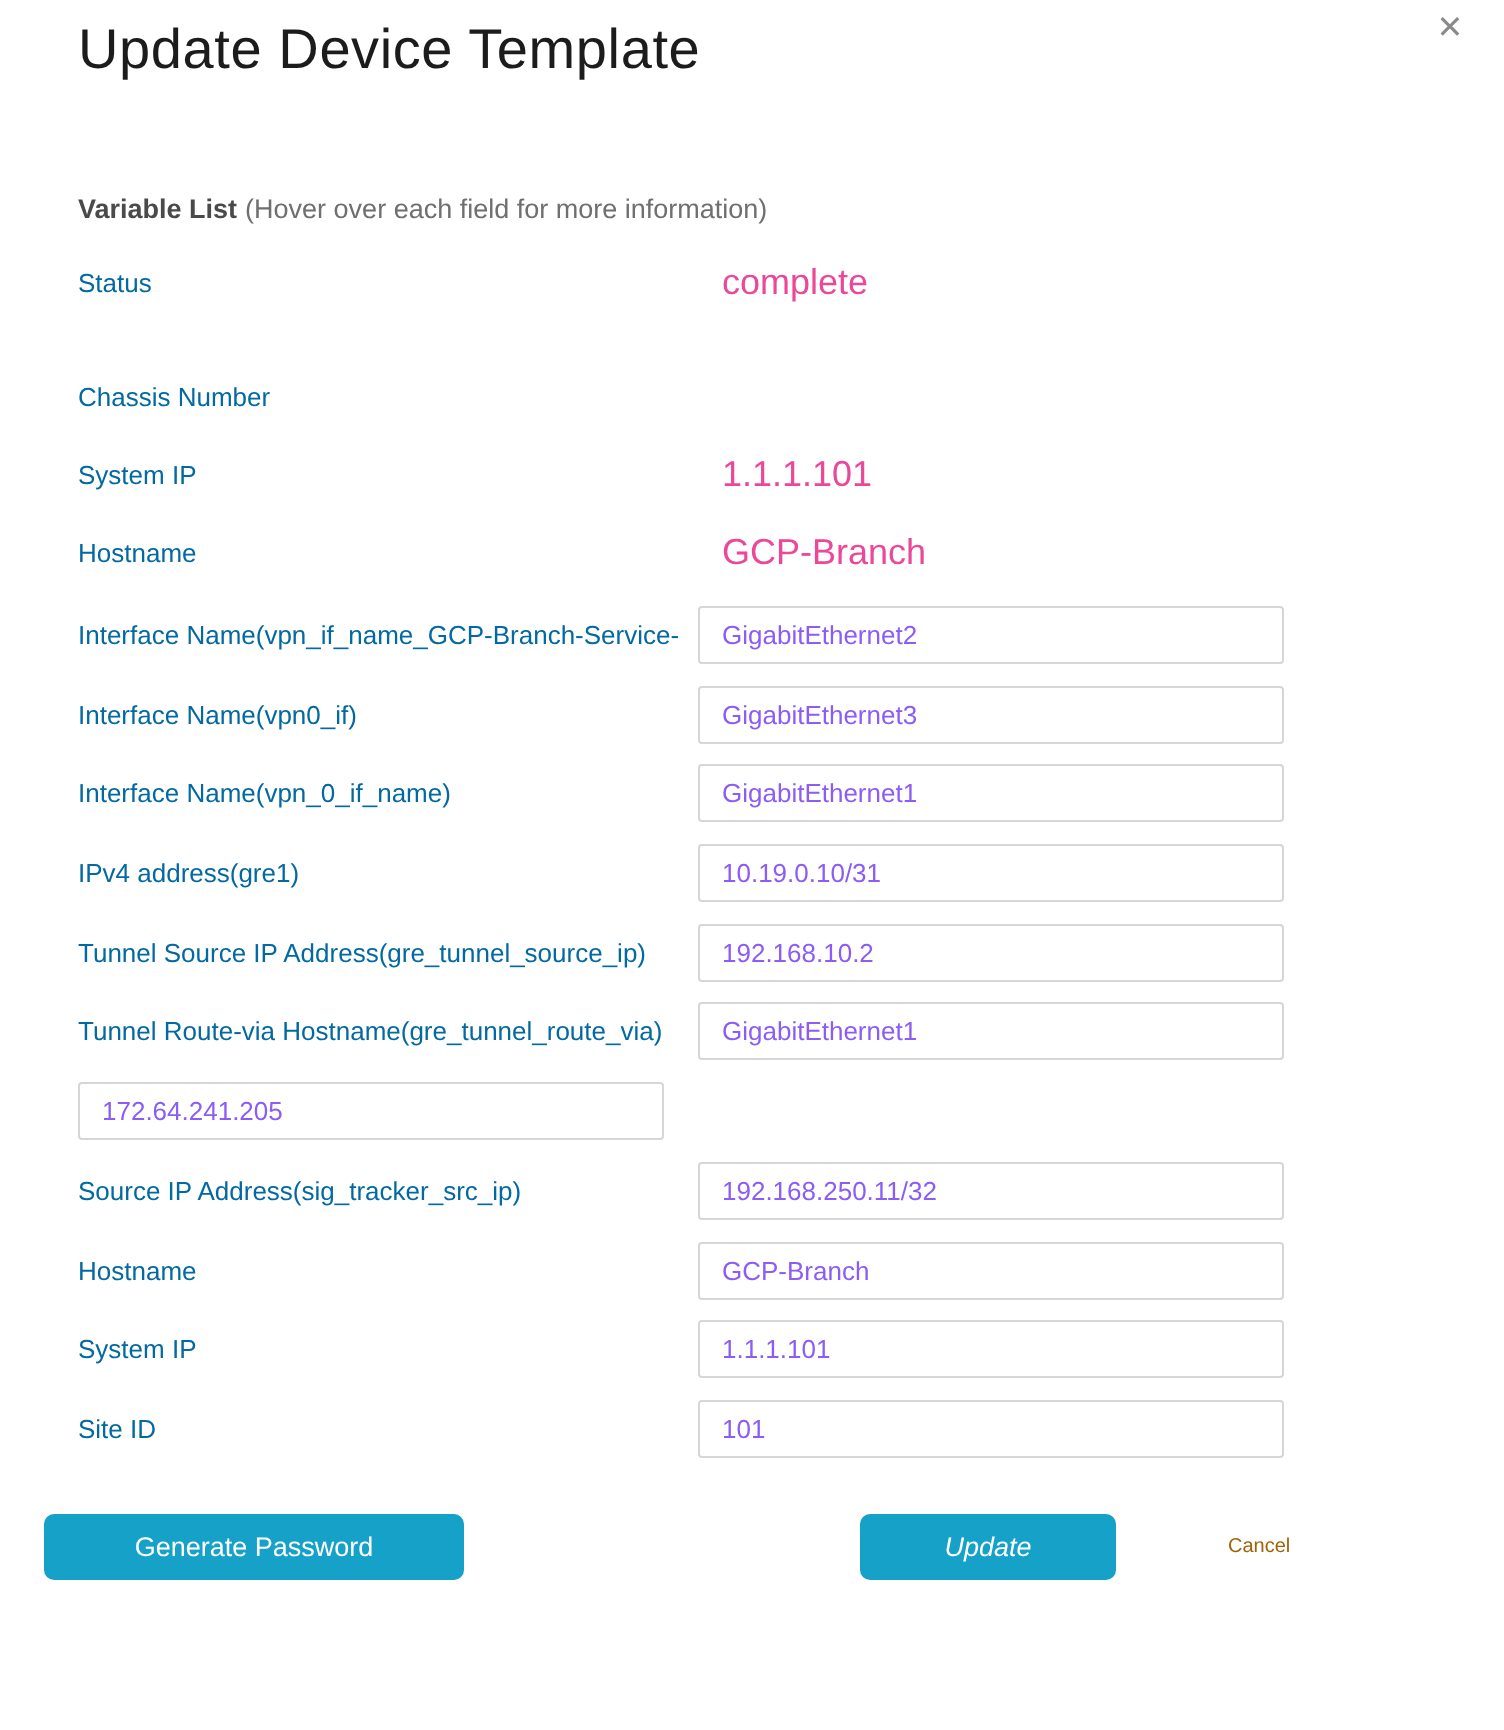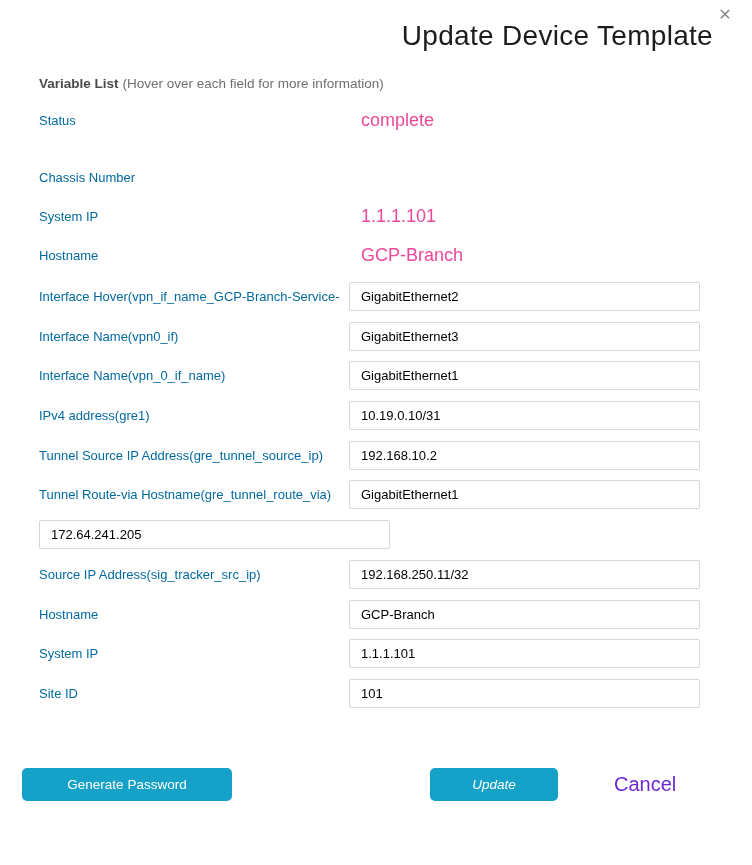--- a/index.html
+++ b/index.html
@@ -14,68 +14,68 @@
   .dialog { width: 752px; height: 865px; background: #fff; position: relative; }
 
   .close-btn {
     position: absolute; top: 6px; right: 18px;
     width: 18px; height: 18px;
     background: none; border: none; cursor: pointer;
     color: #8a8a8a; font-size: 16px; line-height: 18px;
     font-weight: 300; padding: 0;
   }
 
-  .header { padding: 19px 39px 0 39px; text-align: right; }
+  .header { padding: 8px 39px 0 39px; }
   .title {
     font-size: 28px; font-weight: 300; color: #1c1c1c;
     letter-spacing: 0.3px; line-height: 33px;
   }
 
   .section-head {
-    margin: 24px 39px 14px 39px;
+    margin: 56px 39px 14px 39px;
     font-size: 13.5px; color: #6f6f6f; line-height: 16px;
   }
   .section-head b { color: #4a4a4a; font-weight: 700; margin-right: 4px; }
 
   .rows { padding: 0 39px; }
   .row { display: flex; align-items: center; height: 29px; }
   .row .lbl {
     width: 310px; flex: 0 0 310px;
     font-size: 13px; color: #0369a1;
     white-space: nowrap; overflow: hidden;
   }
   .row .val {
     font-size: 18px; color: #ec4899; padding-left: 12px;
   }
   .row input {
-    width: 351px; height: 29px;
+    width: 293px; height: 29px;
     border: 1px solid #d6d6d6; border-radius: 2px;
-    padding: 0 11px; font-size: 13px; color: #000000;
+    padding: 0 11px; font-size: 13px; color: #8b5cf6;
     font-family: "Liberation Sans", sans-serif;
     background: #fff; outline: none;
   }
 
   .mb-status { margin-bottom: 28px; }
   .mb-sm { margin-bottom: 10px; }
   .mb-host { margin-bottom: 12px; }
   .mb-in { margin-bottom: 10.7px; }
 
-  .footer { position: relative; height: 34px; margin-top: 60px; }
+  .footer { position: relative; height: 34px; margin-top: 28px; }
   .btn {
     height: 33px; border: none; border-radius: 5px;
     background: #16a1c9; color: #fff;
     font-size: 13.5px; font-family: "Liberation Sans", sans-serif;
     cursor: pointer; position: absolute; top: 0;
   }
   .btn-generate { left: 22px; width: 210px; }
   .btn-update { left: 430px; width: 128px; font-style: italic; }
   .link-cancel {
     position: absolute; top: 0; left: 614px;
     background: none; border: none; cursor: pointer;
-    color: #6d28d9; font-size: 20px; line-height: 33px;
+    color: #a16207; font-size: 10px; line-height: 33px;
     font-family: "Liberation Sans", sans-serif; padding: 0;
   }
 </style>
 </head>
 <body>
 
 <div class="dialog">
 
   <button class="close-btn">✕</button>
 
@@ -103,21 +103,21 @@
       <div class="lbl">System IP</div>
       <div class="val">1.1.1.101</div>
     </div>
 
     <div class="row mb-host">
       <div class="lbl">Hostname</div>
       <div class="val">GCP-Branch</div>
     </div>
 
     <div class="row mb-in">
-      <div class="lbl">Interface Hover(vpn_if_name_GCP-Branch-Service-</div>
+      <div class="lbl">Interface Name(vpn_if_name_GCP-Branch-Service-</div>
       <input type="text" value="GigabitEthernet2" style="">
     </div>
 
     <div class="row mb-in">
       <div class="lbl">Interface Name(vpn0_if)</div>
       <input type="text" value="GigabitEthernet3" style="">
     </div>
 
     <div class="row mb-in">
       <div class="lbl">Interface Name(vpn_0_if_name)</div>

